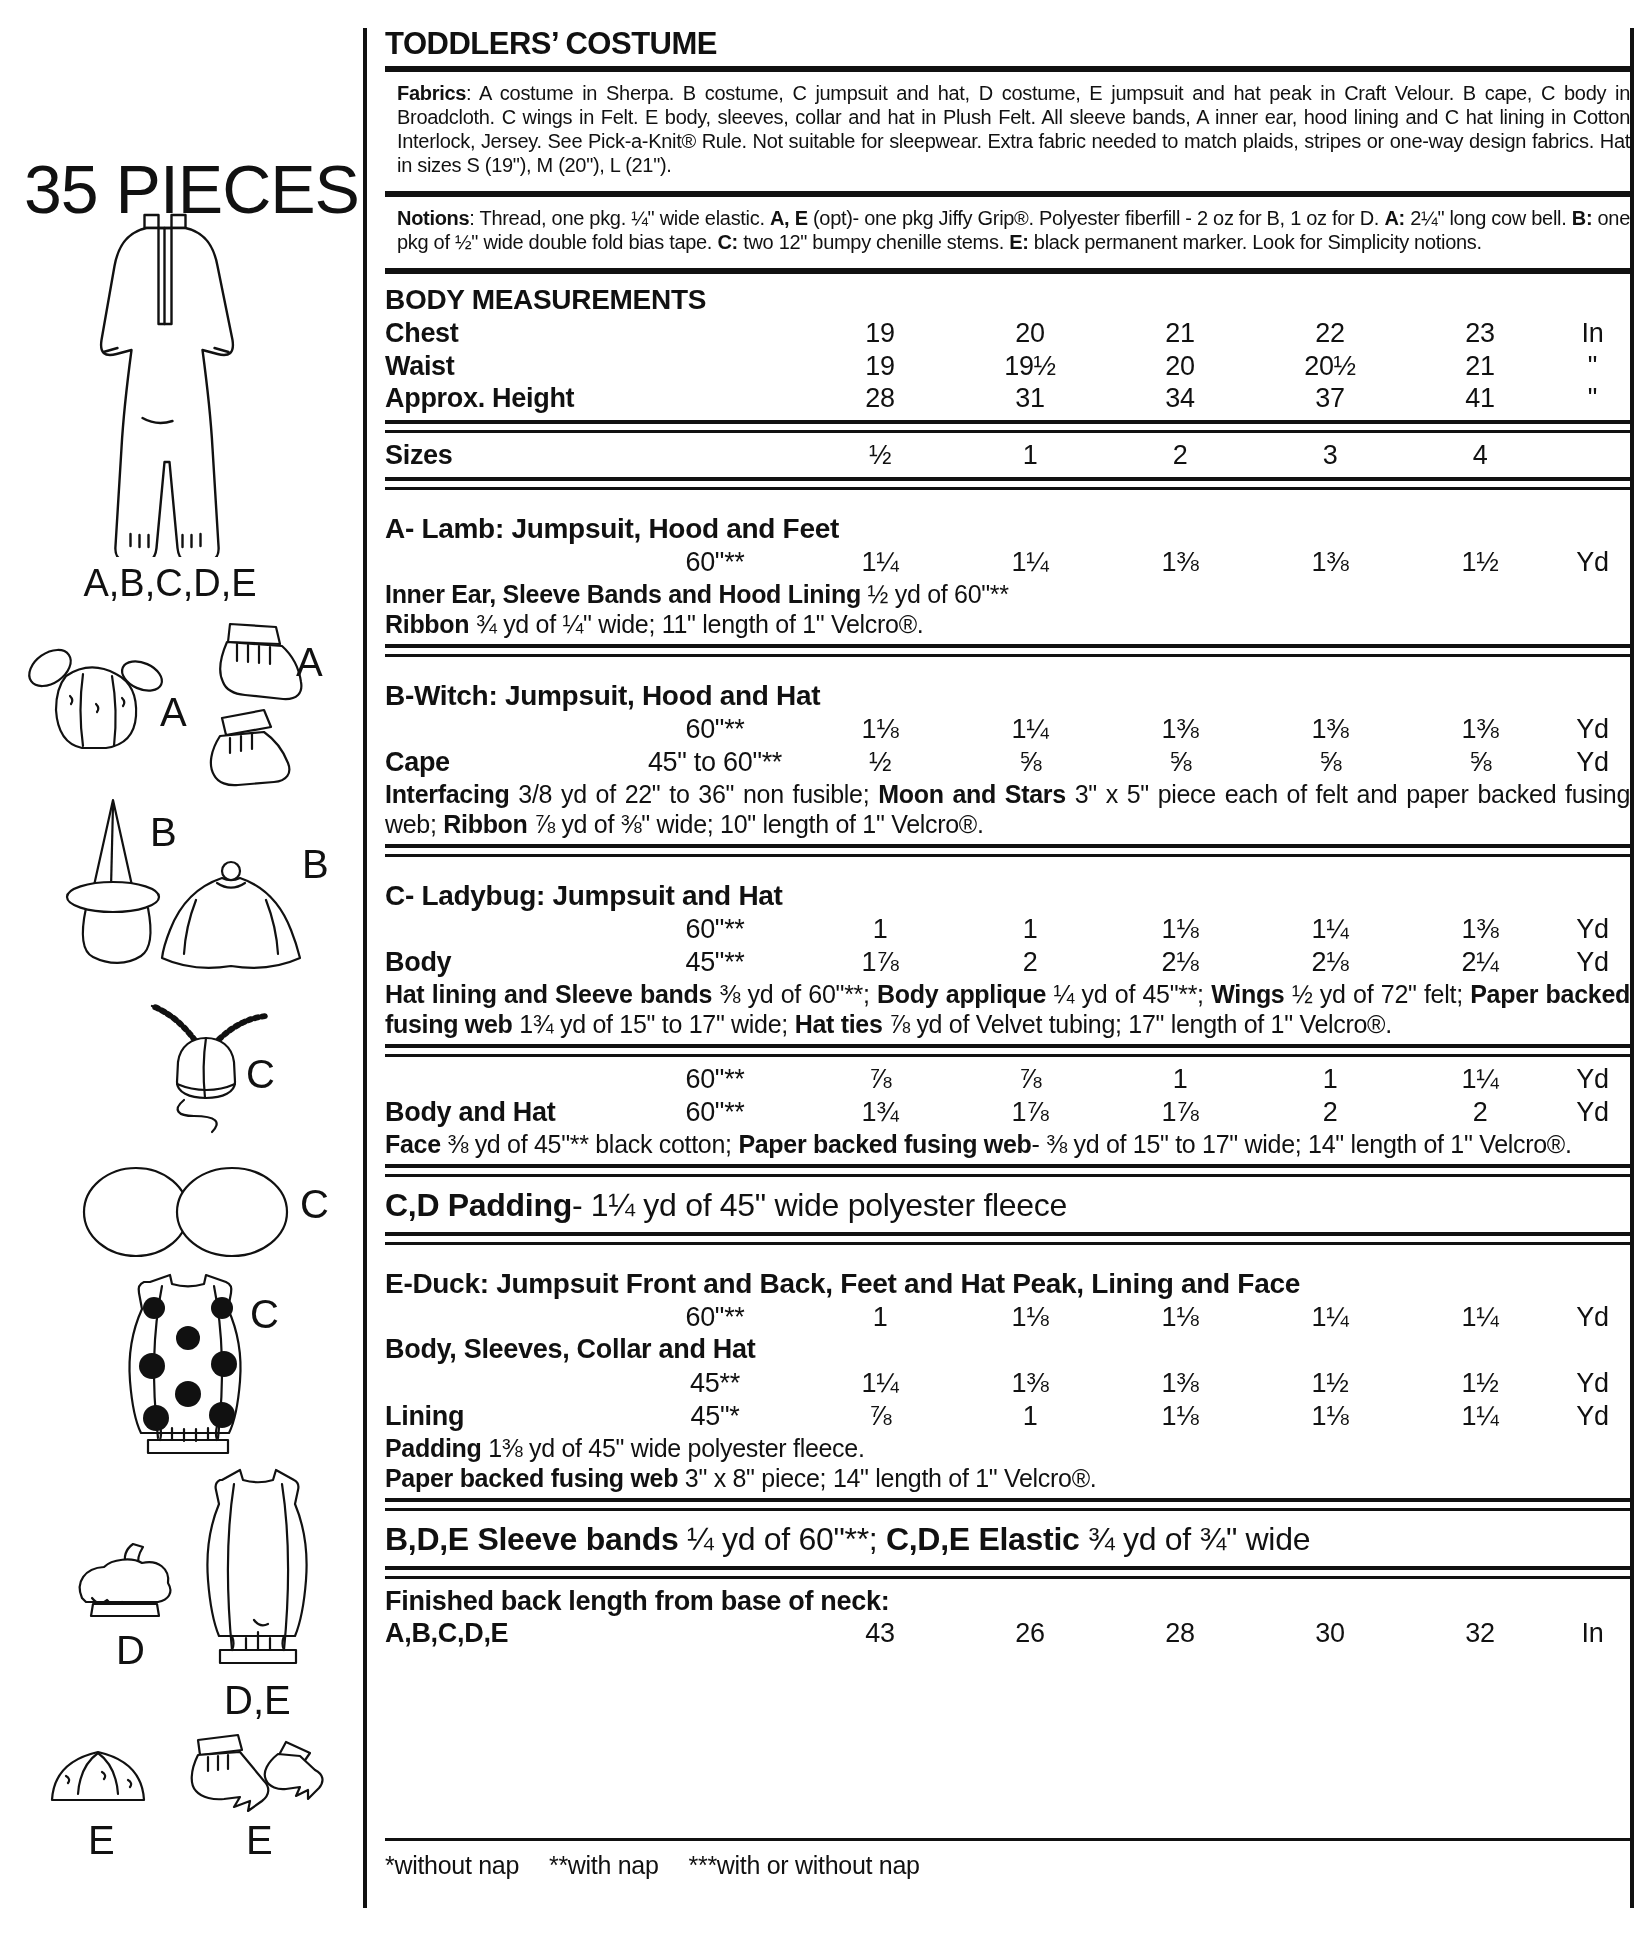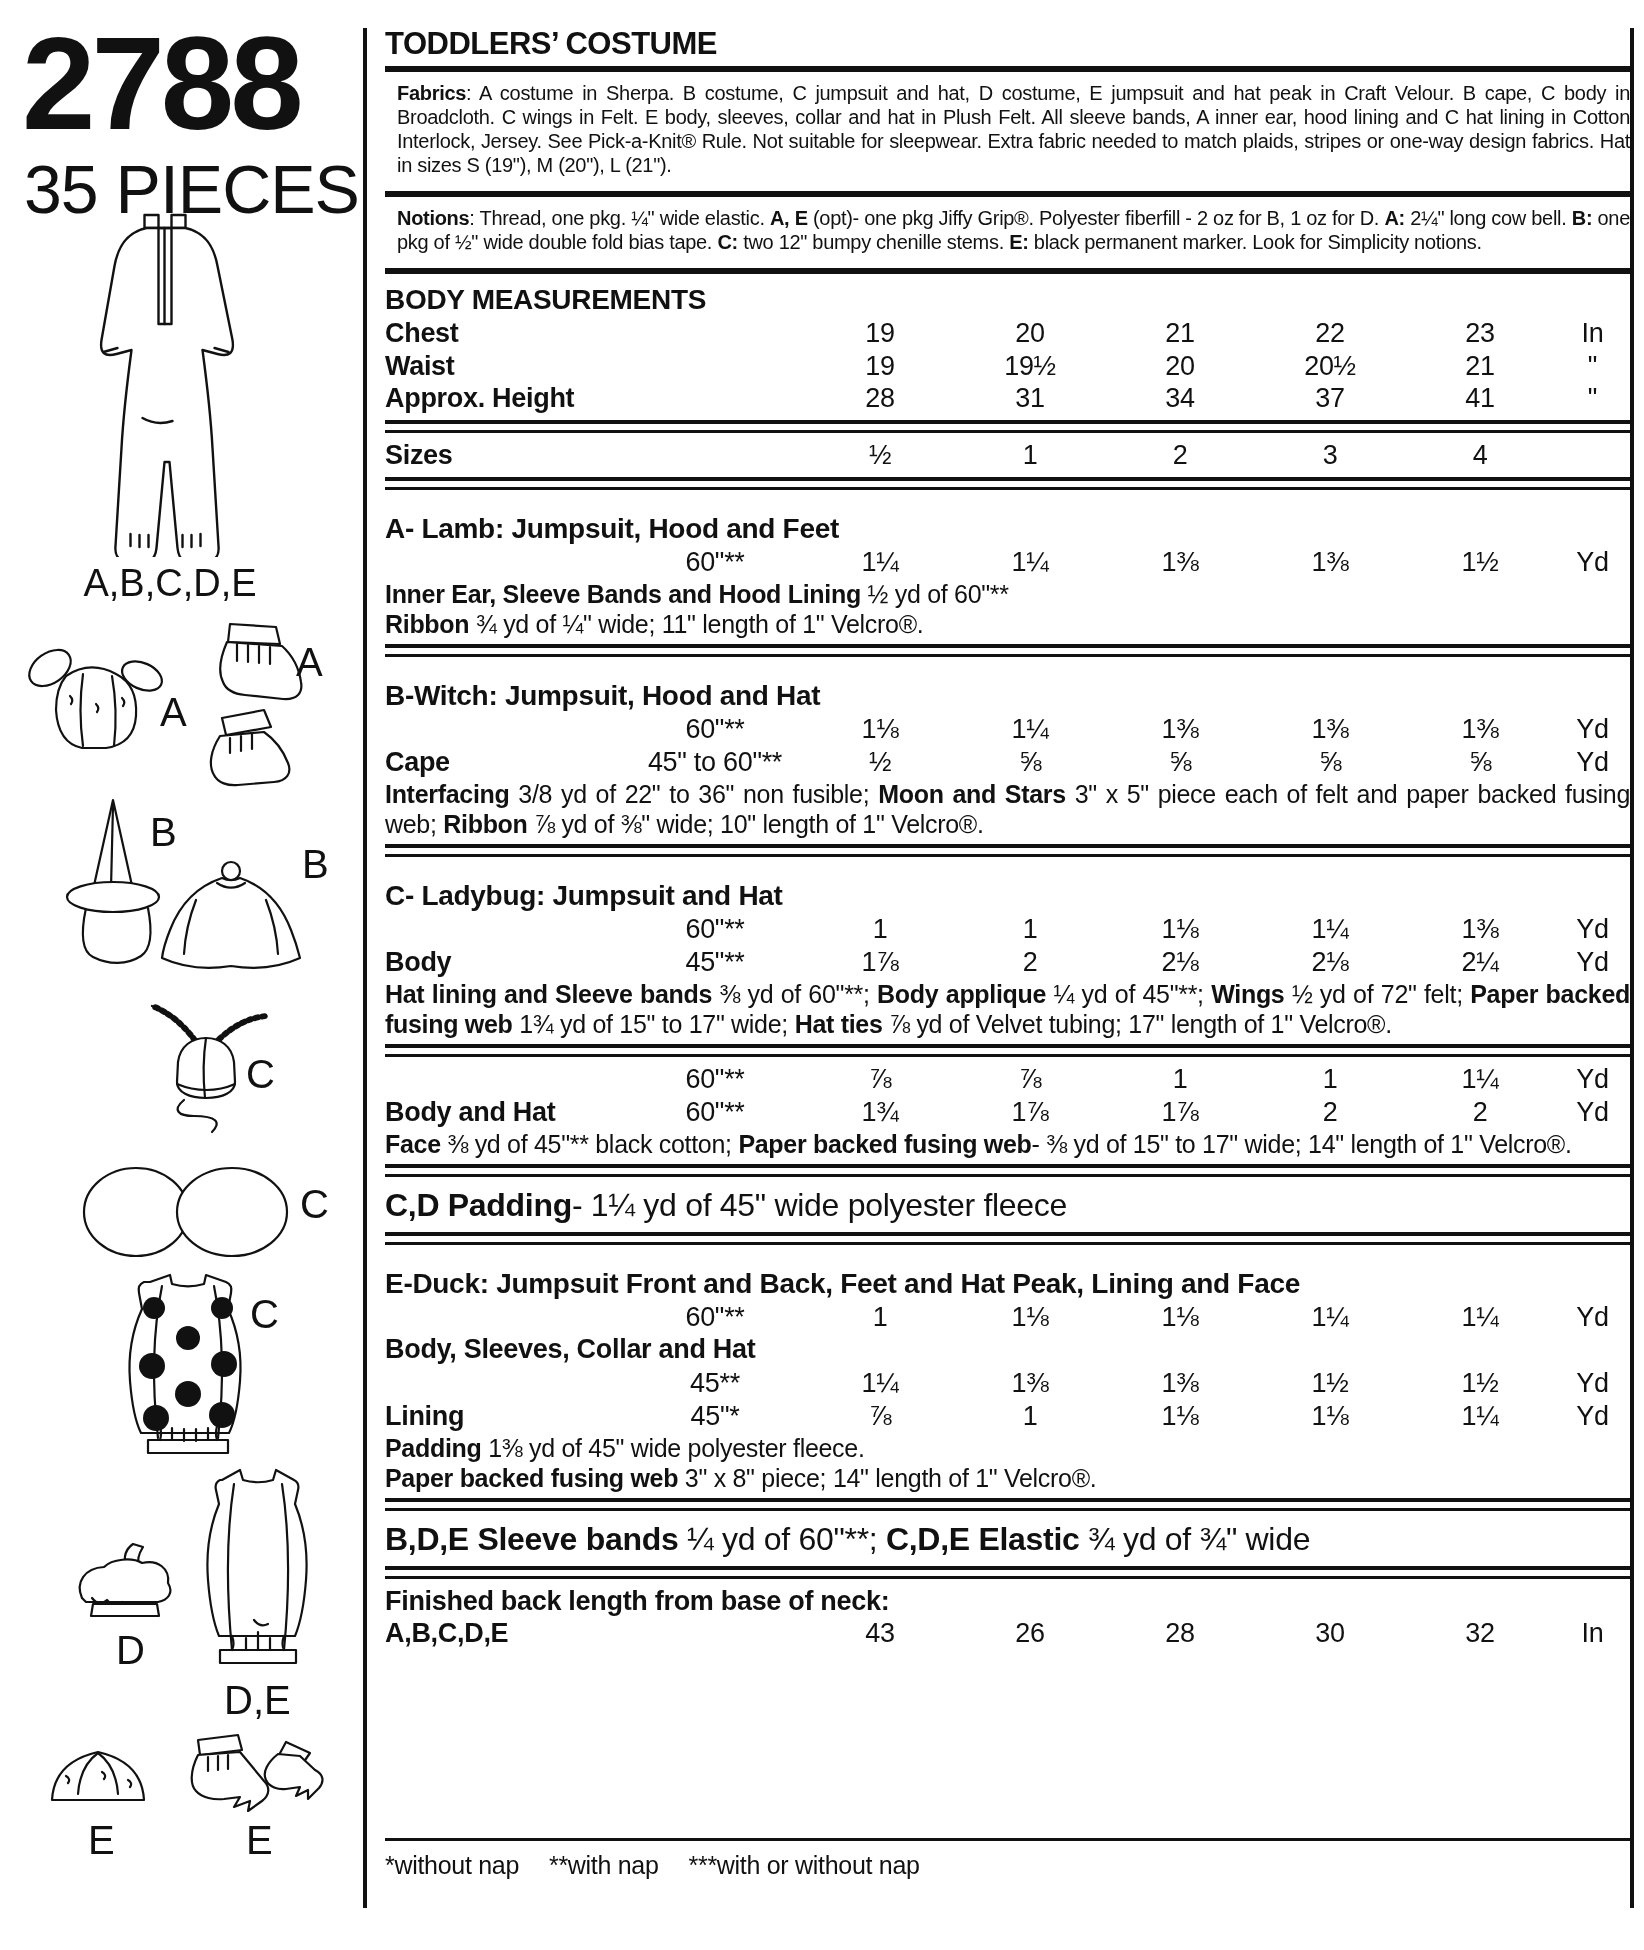--- a/index.html
+++ b/index.html
@@ -50,21 +50,20 @@
   .bottom{position:absolute;left:385px;top:1838px;width:1245px;}
   .rule-thin{border-top:3px solid #111;}
   .footnotes{display:flex;gap:30px;font-size:25px;padding-top:10px;}
 </style>
 </head>
 <body>
 
 <div class="page">
 
   <aside class="left-panel">
-    <div class="pattern-number">2788</div>
     <div class="pieces">35 PIECES</div>
 
     <div class="fig" style="left:76px;top:212px;">
       <svg width="180" height="345" viewBox="0 0 175 345" fill="none" stroke="#111" stroke-width="2.4" stroke-linejoin="round" stroke-linecap="round">
         <rect x="66" y="3" width="14" height="13" fill="#fff"></rect>
         <rect x="93" y="3" width="14" height="13" fill="#fff"></rect>
         <path d="M68,16 C50,20 40,32 36,54 L23,128 c-2,13 3,17 15,14 l15,-4 c-4,30 -8,62 -10,98 l-6,98 c-1,11 4,15 13,15 h16 c8,0 11,-4 12,-13 l8,-86 h5 l8,86 c1,9 4,13 12,13 h16 c9,0 14,-4 13,-15 l-6,-98 c-2,-36 -6,-68 -10,-98 l15,4 c12,3 17,-1 15,-14 L139,54 C135,32 125,20 107,16 Z" fill="#fff"></path>
         <path d="M80,16 h13 v96 h-13 z"></path>
         <line x1="86" y1="16" x2="86" y2="112"></line>
         <path d="M25,140 l14,-4 M136,136 l14,4"></path>

